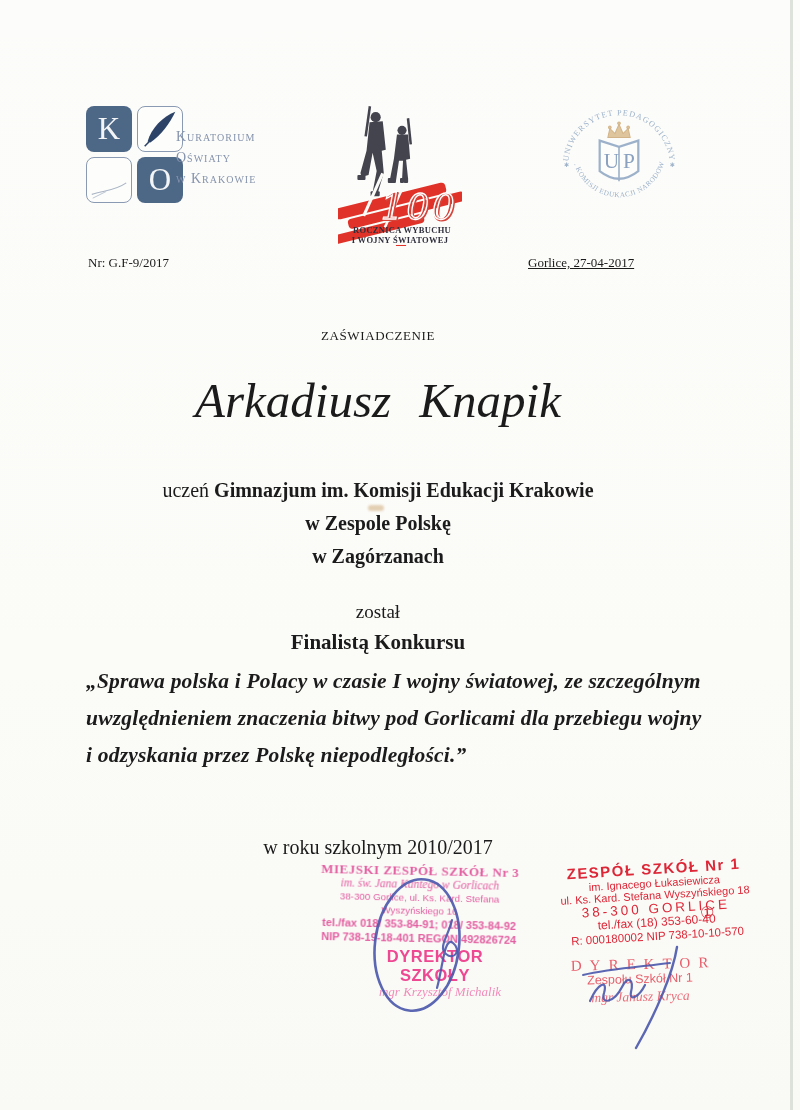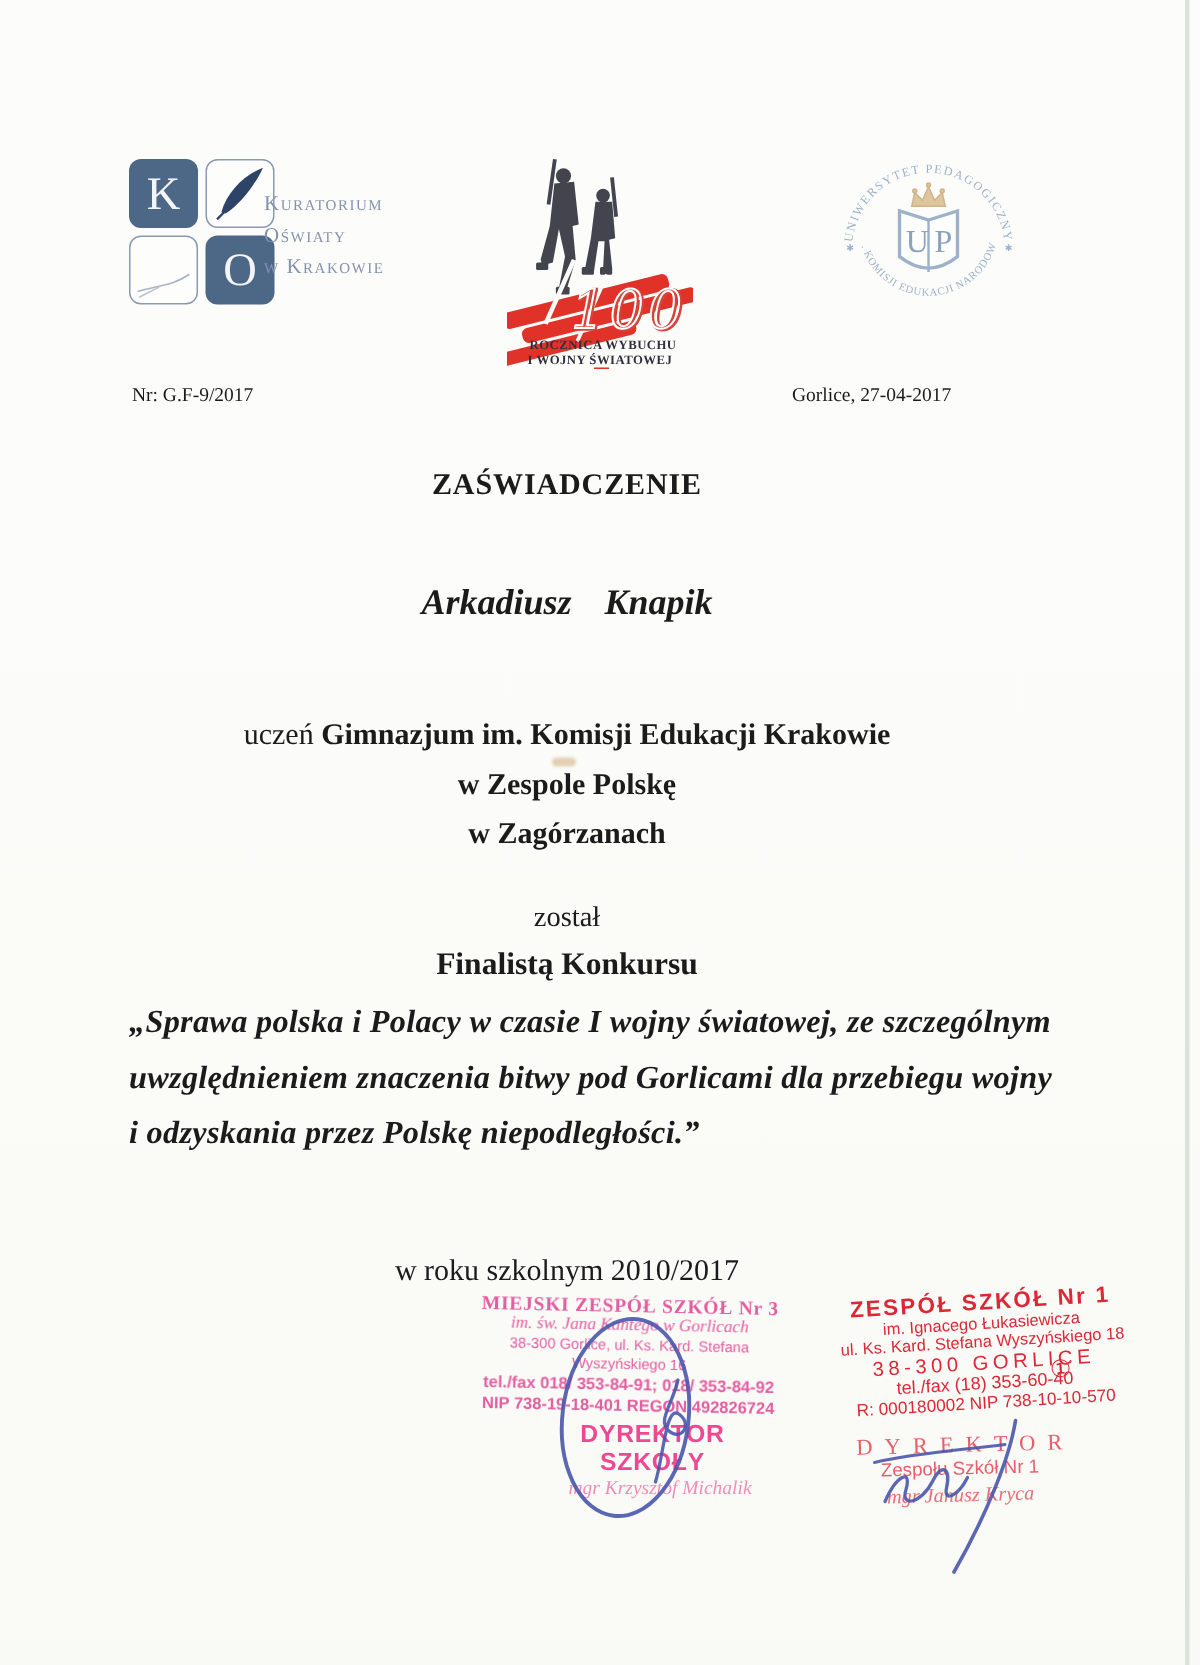--- a/index.html
+++ b/index.html
@@ -29,22 +29,22 @@
   
   .uplogo{left:558px;top:103px;width:122px;height:122px;}
   .ring{font-family:"Liberation Serif",serif;font-size:8px;letter-spacing:1.1px;fill:#9db2ca;}
   .ring-b{font-size:7px;letter-spacing:.5px;}
   .up-mono{font-family:"Liberation Serif",serif;font-size:21px;fill:#8aa2c0;}
   .up-sep{font-family:"DejaVu Sans",sans-serif;font-size:6px;fill:#9db2ca;}
 
   
   .refline{top:255px;font-size:13px;}
   .center-col{left:0;width:756px;text-align:center;}
-  .heading{top:312px;font-size:20px;font-weight:bold;letter-spacing:.6px;}
-  .recipient{top:389px;font-size:24px;font-weight:bold;font-style:italic;word-spacing:16px;}
+  .heading{top:328px;font-size:13px;font-weight:normal;letter-spacing:.6px;}
+  .recipient{top:372px;font-size:49px;font-weight:normal;font-style:italic;word-spacing:16px;}
   .b20{font-size:20px;}
   .bold{font-weight:bold;}
   .l-school1{top:479px;}
   .l-school2{top:512px;}
   .l-school3{top:545px;}
   .l-became{top:601px;font-size:19px;}
   .l-award{top:630px;font-size:21px;}
   .quote{left:86px;top:663px;width:645px;text-align:left;font-size:21.5px;font-weight:bold;font-style:italic;line-height:37px;letter-spacing:.2px;}
   .l-aud{top:803px;}
   .l-year{top:836px;}
@@ -165,21 +165,21 @@
     </g>
     <g>
       <path d="M41 37 L60 43 L79 37 L79 67 Q60 82 41 67 Z" fill="#fdfdfc" stroke="#9db2ca" stroke-width="2.2"></path>
       <path d="M60 43 L60 77" stroke="#9db2ca" stroke-width="1.6"></path>
     </g>
     <text class="up-mono" x="45" y="64">U</text>
     <text class="up-mono" x="64" y="64">P</text>
   </svg>
 
   <div class="abs refline" style="left:88px;">Nr: G.F-9/2017</div>
-  <div class="abs refline" style="left:528px;">Gorlice, 27-04-2017</div>
+  <div class="abs refline" style="left:528px;text-decoration:underline;">Gorlice, 27-04-2017</div>
 
   <div class="abs center-col heading">ZAŚWIADCZENIE</div>
   <div class="abs center-col recipient">Arkadiusz Knapik</div>
 
   <div class="abs center-col b20 l-school1">
     <span>uczeń</span>
     <span class="bold">Gimnazjum im. Komisji Edukacji Krakowie</span>
   </div>
   <div class="smudge abs"></div>
   <div class="abs center-col b20 bold l-school2">w Zespole Polskę</div>

